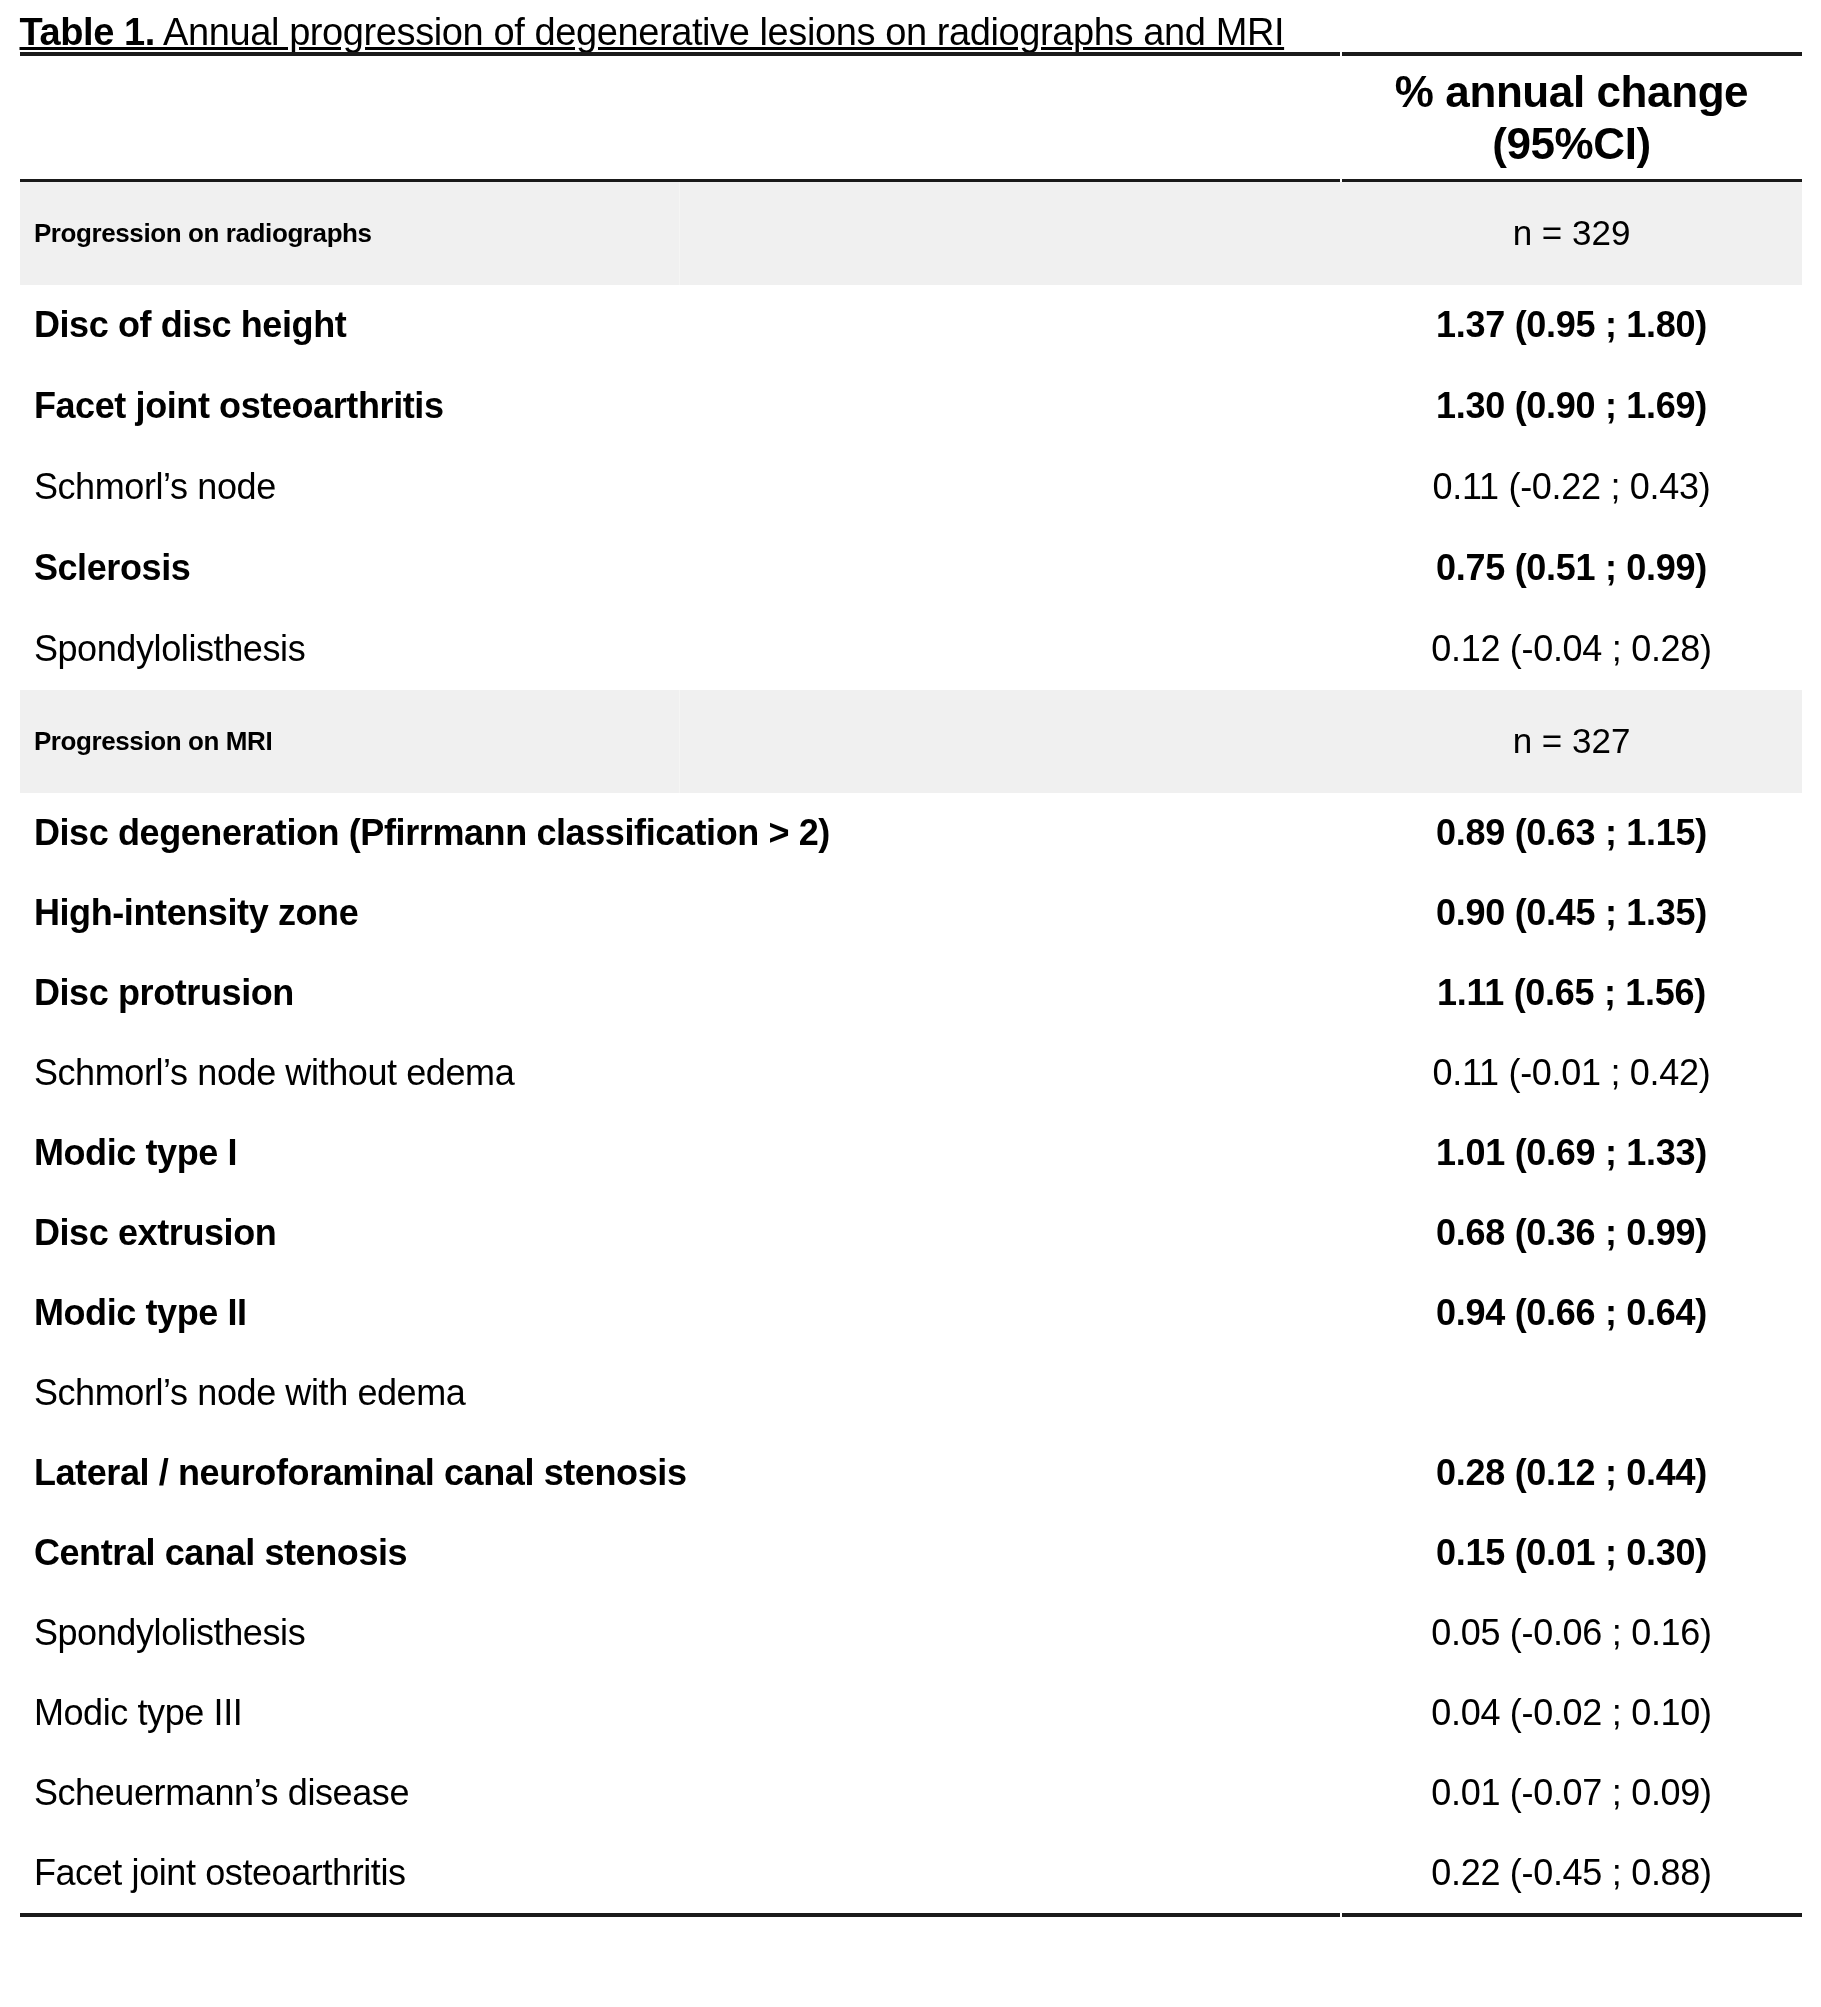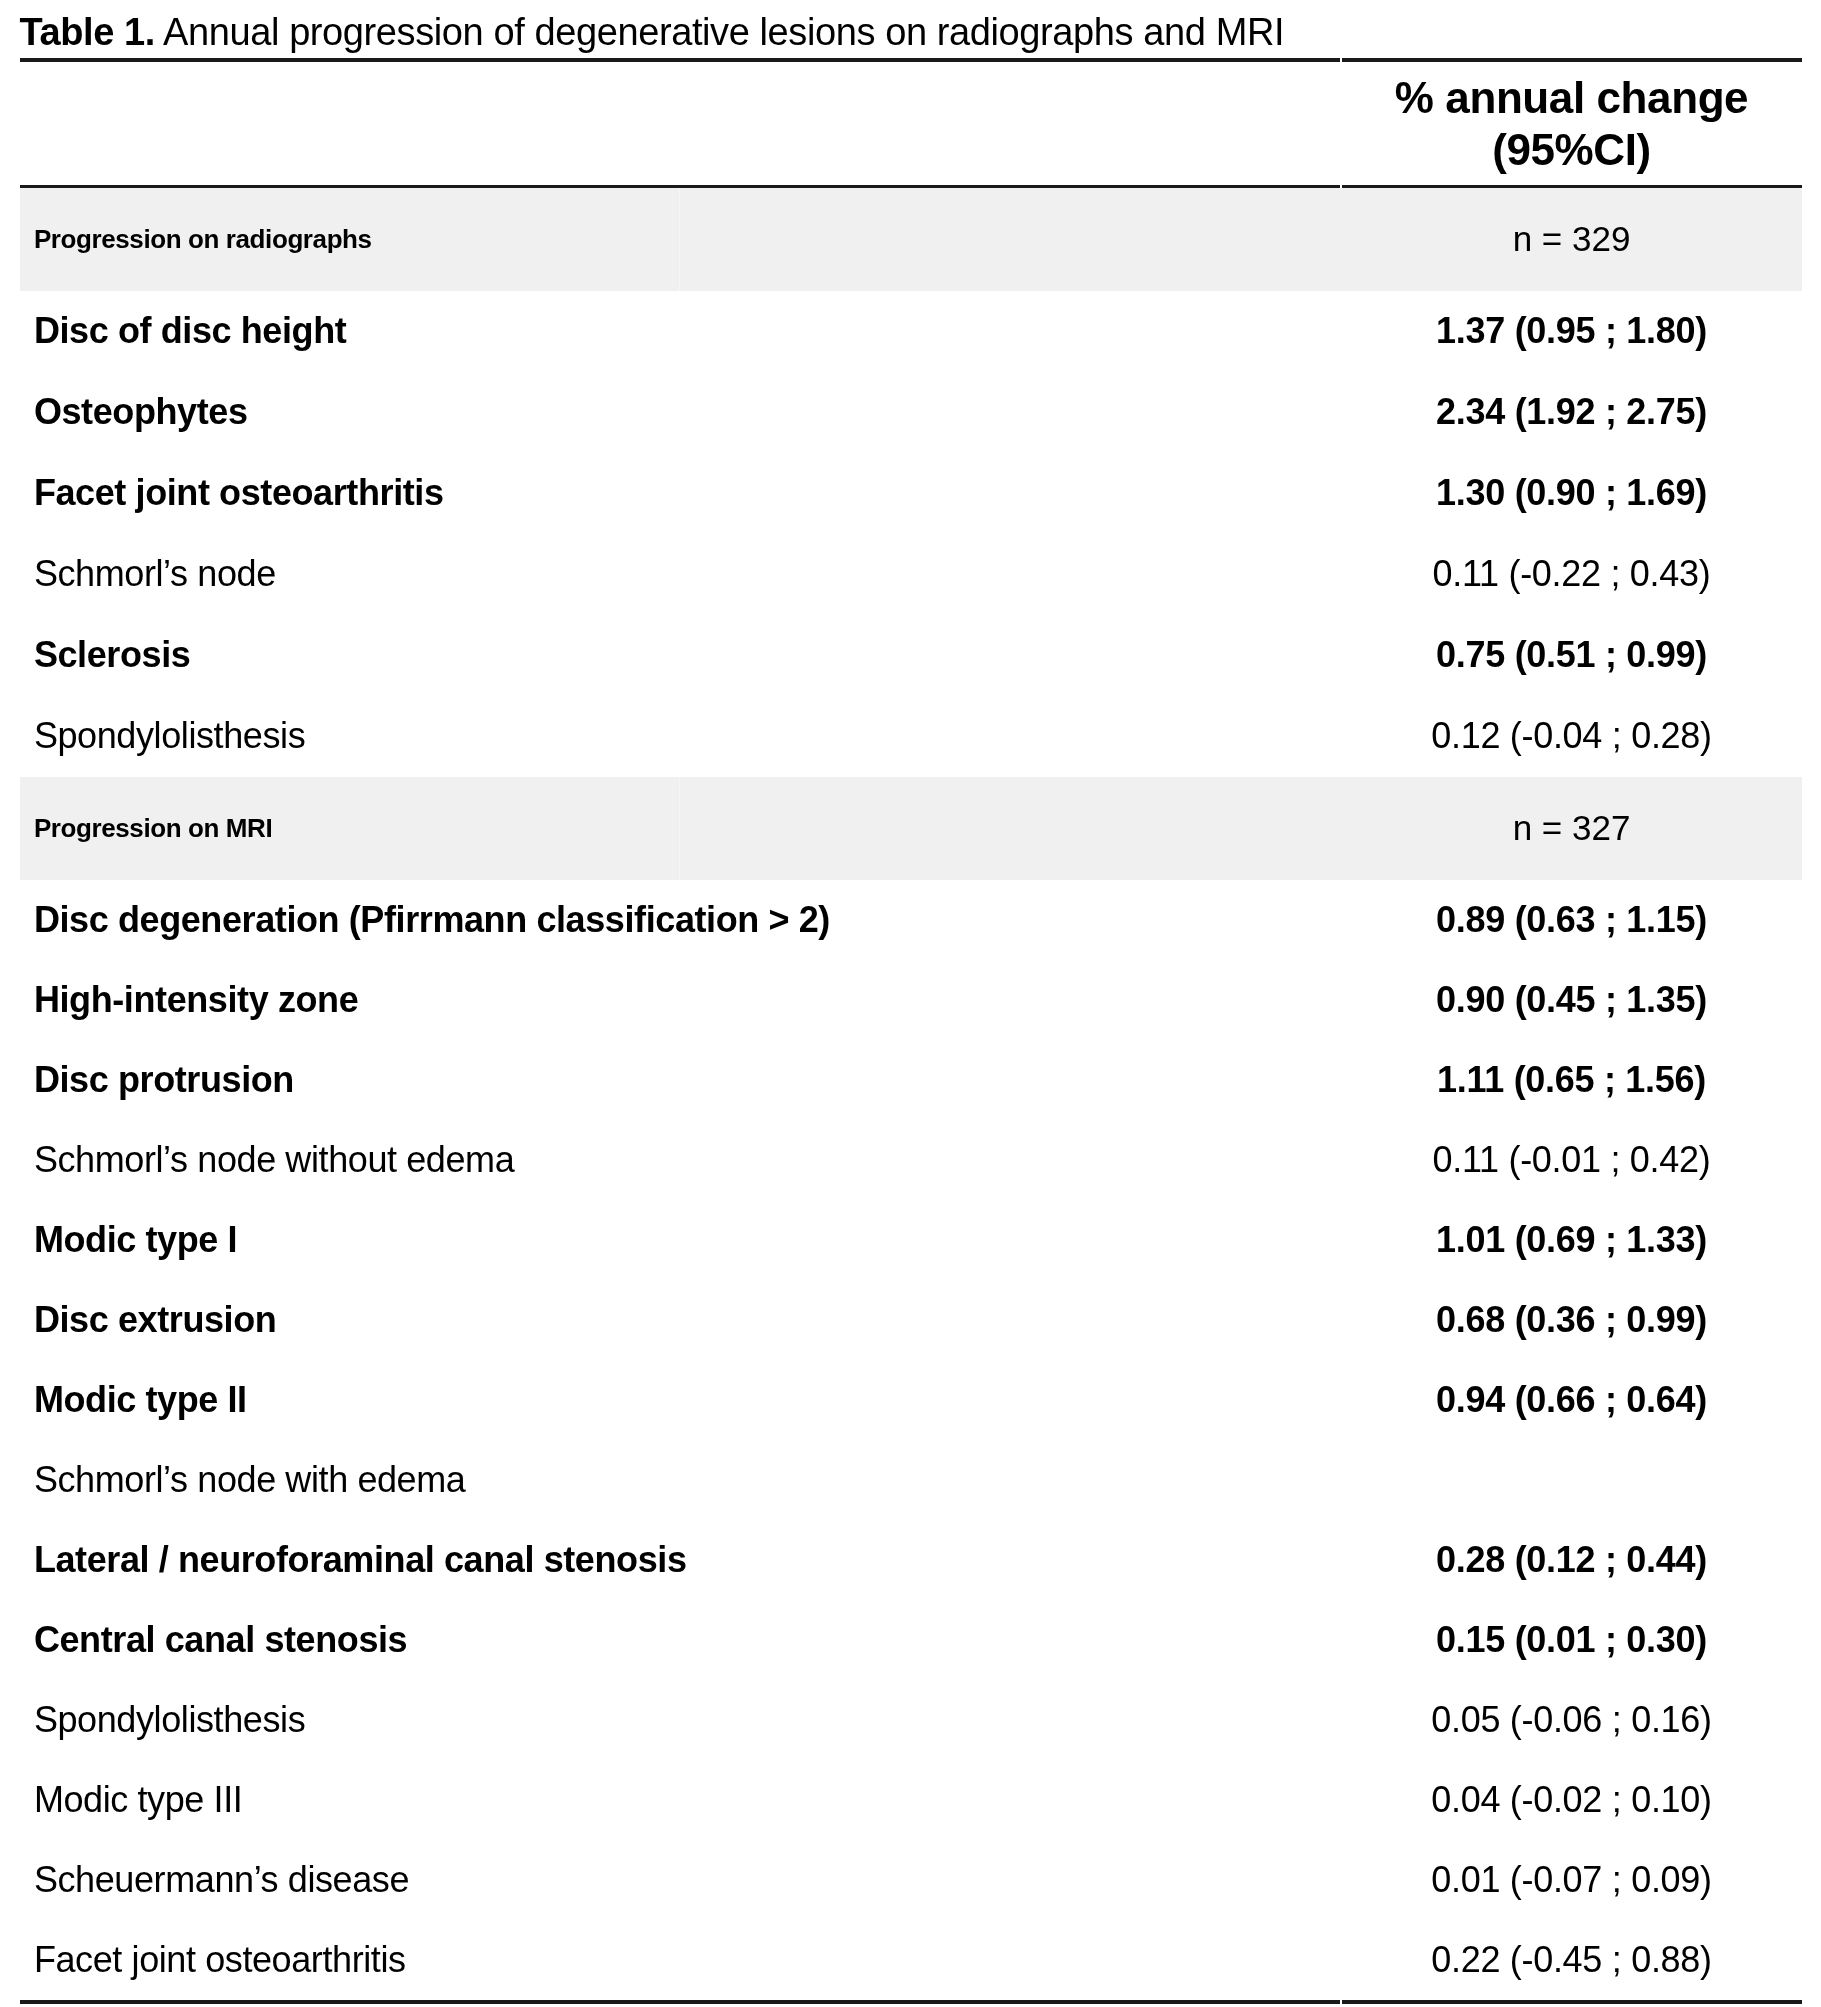--- a/index.html
+++ b/index.html
@@ -8,26 +8,27 @@
     width: 1821px;
     height: 2008px;
     background: #ffffff;
     font-family: "Liberation Sans", "DejaVu Sans", sans-serif;
     color: #000000;
     overflow: hidden;
     box-sizing: border-box;
   }
   .title-block {
     box-sizing: border-box;
-    height: 58px;
+    height: 52px;
     padding: 11px 19.5px 0 19.5px;
     font-size: 38px;
     line-height: 42px;
     letter-spacing: -0.4px;
     white-space: nowrap;
+    text-decoration: underline;
   }
   .title-block .title-label { font-weight: 700; }
   .table {
     margin: 0 19.5px;
     width: 1782px;
   }
   
   .rule { display: flex; width: 100%; }
   .rule .seg-left  { width: 1320px; background: #1a1a1a; }
   .rule .seg-gap   { width: 2.5px; background: #ffffff; }
@@ -142,24 +143,20 @@
     <div class="seam"></div>
     <div class="section-label">Progression on radiographs</div>
     <div class="section-n">n = 329</div>
   </div>
 
   <div class="data-row radiograph">
     <div class="row-label w-bold">Disc of disc height</div>
     <div class="row-value w-bold">1.37 (0.95 ; 1.80)</div>
   </div>
 
-  <div class="data-row radiograph">
-    <div class="row-label w-bold">Osteophytes</div>
-    <div class="row-value w-bold">2.34 (1.92 ; 2.75)</div>
-  </div>
 
   <div class="data-row radiograph">
     <div class="row-label w-bold">Facet joint osteoarthritis</div>
     <div class="row-value w-bold">1.30 (0.90 ; 1.69)</div>
   </div>
 
   <div class="data-row radiograph">
     <div class="row-label w-regular">Schmorl’s node</div>
     <div class="row-value w-regular">0.11 (-0.22 ; 0.43)</div>
   </div>

